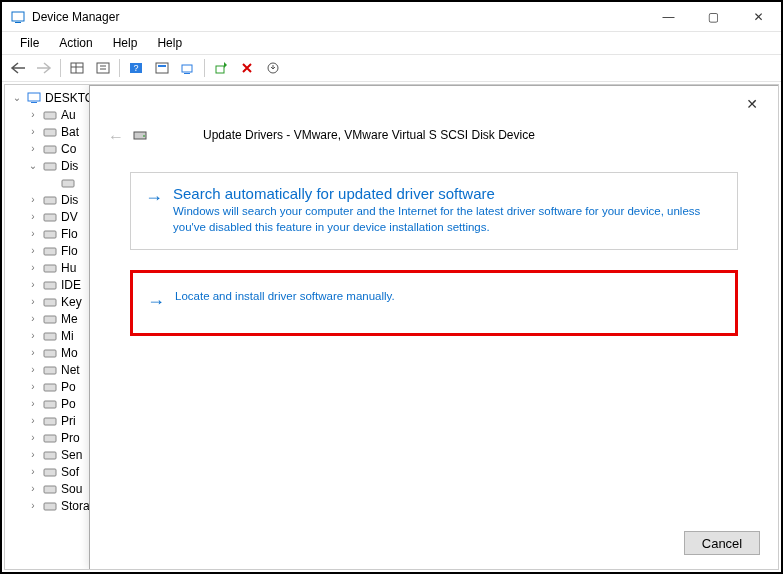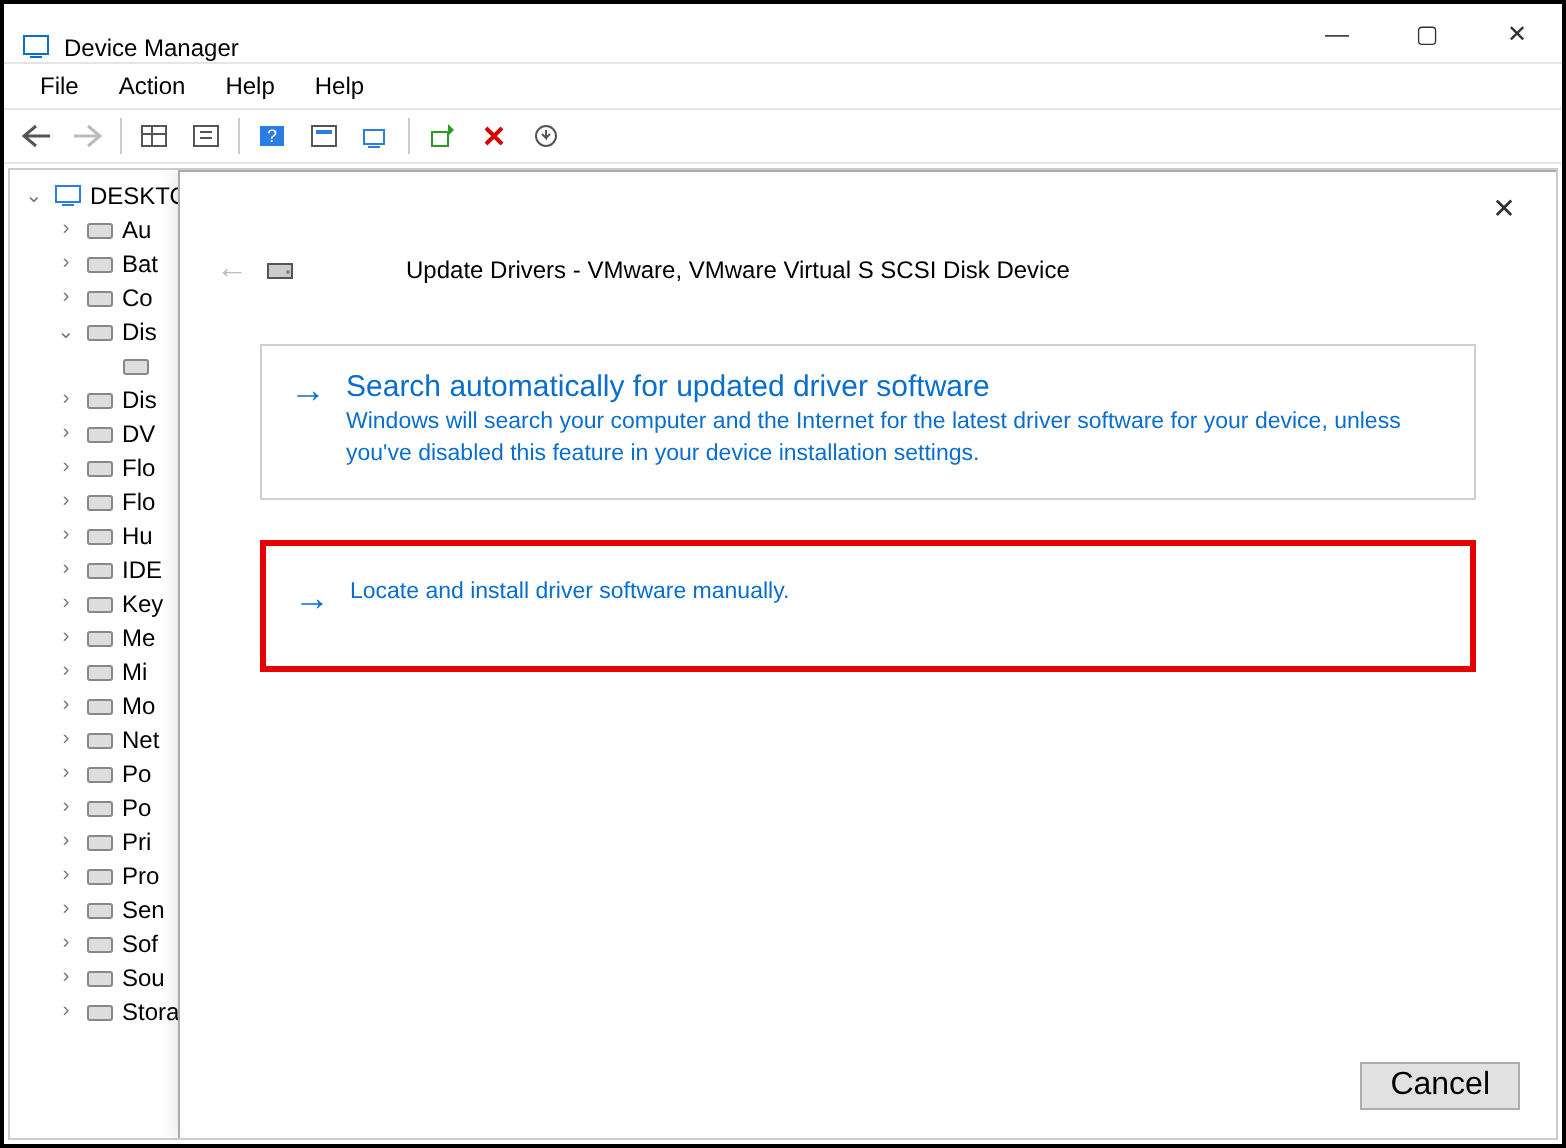--- a/index.html
+++ b/index.html
@@ -1,19 +1,19 @@
 <!DOCTYPE html>
 <html><head>
 <meta charset="utf-8">
 <style>
 * { box-sizing: border-box; margin: 0; padding: 0; font-family: "Segoe UI", Tahoma, sans-serif; }
 body { width: 783px; height: 574px; background: #fff; border: 2px solid #000; position: relative; overflow: hidden; }
 
 
-.titlebar { height: 30px; display: flex; align-items: flex-end; padding-left: 8px; border-bottom: 1px solid #e5e5e5; }
+.titlebar { height: 30px; display: flex; align-items: center; padding-left: 8px; border-bottom: 1px solid #e5e5e5; }
 .titlebar .app-icon { width: 16px; height: 16px; margin-right: 6px; display: inline-flex; }
 .titlebar .title { font-size: 12px; color: #000; }
 .titlebar .window-controls { margin-left: auto; display: flex; }
 .titlebar .window-controls div { width: 45px; height: 28px; display: flex; align-items: center; justify-content: center; color: #333; font-size: 12px; }
 
 
 .menubar { height: 22px; display: flex; align-items: center; padding-left: 8px; font-size: 12px; gap: 0; }
 .menubar span { padding: 2px 10px; }
 
 
@@ -40,21 +40,21 @@
 .dialog-heading { font-size: 16px; color: #003399; padding: 28px 0 0 40px; }
 .dialog-body { padding: 28px 40px 0 40px; }
 
 .option { border: 1px solid #d0d0d0; padding: 12px 14px 14px 14px; margin-bottom: 20px; display: flex; gap: 10px; }
 .option.highlighted { border: 3px solid #e60000; padding: 16px 14px 24px 14px; }
 .opt-arrow { color: #0a6fcc; font-size: 18px; line-height: 20px; flex-shrink: 0; }
 .opt-text .opt-title { color: #0a6fcc; font-size: 15px; margin-bottom: 2px; }
 .opt-text .opt-desc { color: #0a6fcc; font-size: 11.5px; line-height: 1.35; }
 
 .dialog-footer { position: absolute; bottom: 14px; right: 18px; }
-.btn-cancel { min-width: 76px; height: 24px; border: 1px solid #adadad; background: #e1e1e1; font-size: 16px; padding: 0 14px; }
+.btn-cancel { min-width: 76px; height: 24px; border: 1px solid #adadad; background: #e1e1e1; font-size: 13px; padding: 0 14px; }
 </style>
 </head>
 <body>
 
 <div class="titlebar">
   <span class="app-icon">
     <svg viewBox="0 0 16 16">
         <rect x="2" y="3" width="12" height="9" fill="none" stroke="#0a6fcc" stroke-width="1"></rect>
         <rect x="5" y="13" width="6" height="1" fill="#0a6fcc"></rect>
       </svg>

